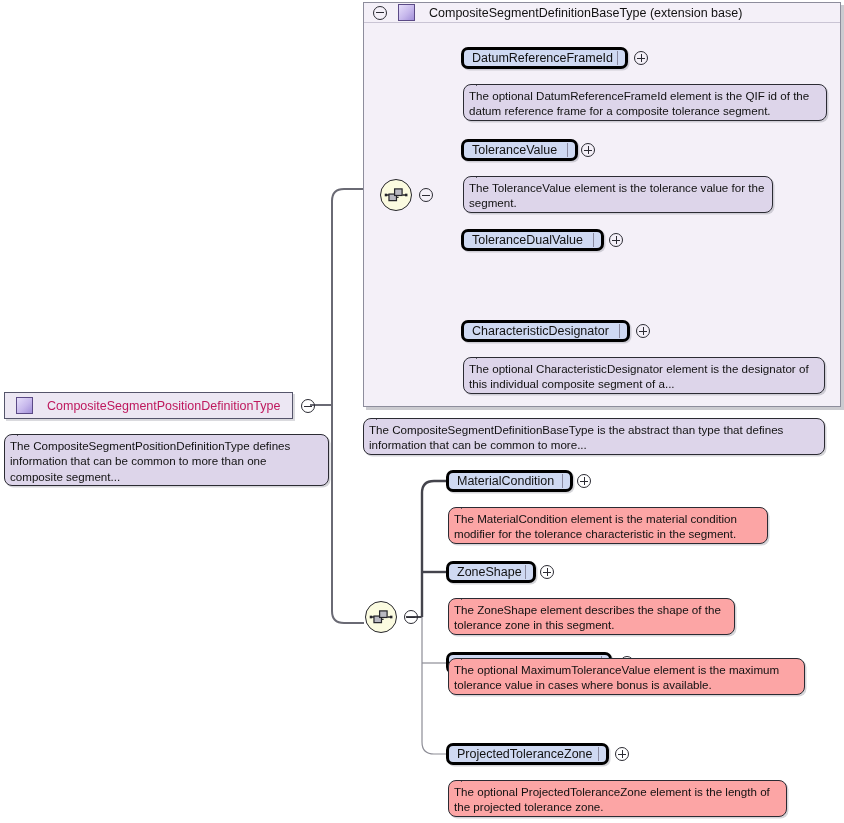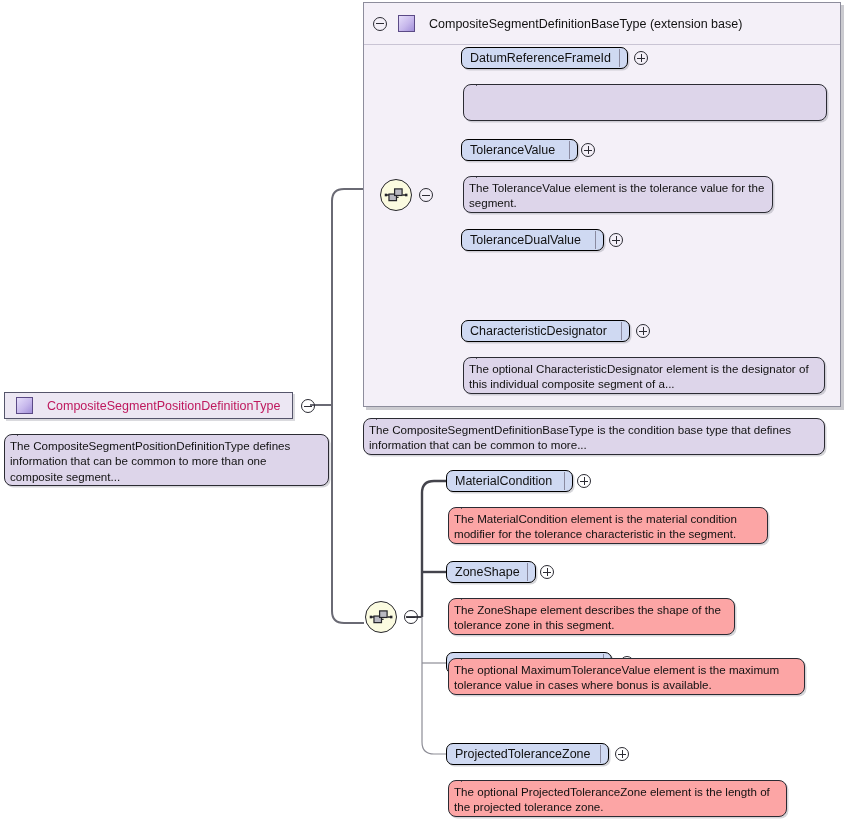--- a/index.html
+++ b/index.html
@@ -12,21 +12,21 @@
 
   
   .group-box{
     position:absolute;
     background:#f4f0f8;
     border:1px solid #8d8d9c;
     box-shadow:3px 3px 0 0 rgba(140,140,150,.45);
     box-sizing:border-box;
   }
   .group-head{
-    position:absolute;left:0;top:0;right:0;height:42px;
+    position:absolute;left:0;top:0;right:0;height:20px;
     border-bottom:1px solid #c9c4d4;
     display:flex;align-items:center;
     box-sizing:border-box;
   }
   .group-title{
     font-size:12.5px;color:#111;white-space:nowrap;
   }
 
   
   .type-box{
@@ -45,21 +45,21 @@
     border:1px solid #5b4a86;
     background:linear-gradient(135deg,#e6defa 0%,#c7b8ec 55%,#a18fd8 100%);
     flex:none;
   }
 
   
   .elem{
     position:absolute;
     height:22px;
     background:#cfd9f2;
-    border:1px solid #000000;
+    border:3px solid #000000;
     border-radius:7px;
     box-sizing:border-box;
     display:flex;align-items:center;
     box-shadow:1.5px 1.5px 0 0 rgba(150,150,160,.40);
   }
   .elem .nm{
     font-size:12.5px;color:#111;white-space:nowrap;
     padding-left:8px;padding-right:6px;
   }
   .elem .sep{
@@ -190,20 +190,21 @@
   </div>
   <div class="toggle" style="left:419px;top:188px;"></div>
 
   <div class="elem" style="left:461px;top:47px;width:167px;">
     <span class="nm">DatumReferenceFrameId</span>
     <span class="sep"></span>
   </div>
   <div class="toggle plus" style="left:634px;top:51px;"></div>
   <div class="note purple" style="left:463px;top:84px;width:364px;height:37px;">
     <span class="pointer"></span>
+    <span>The optional DatumReferenceFrameId element is the QIF id of the datum reference frame for a composite tolerance segment.</span>
   </div>
 
   <div class="elem" style="left:461px;top:139px;width:117px;">
     <span class="nm">ToleranceValue</span>
     <span class="sep"></span>
   </div>
   <div class="toggle plus" style="left:581px;top:143px;"></div>
   <div class="note purple" style="left:463px;top:176px;width:310px;height:37px;">
     <span class="pointer"></span>
     <span>The ToleranceValue element is the tolerance value for the segment.</span>
@@ -220,21 +221,21 @@
     <span class="sep"></span>
   </div>
   <div class="toggle plus" style="left:636px;top:324px;"></div>
   <div class="note purple" style="left:463px;top:357px;width:362px;height:37px;">
     <span class="pointer"></span>
     <span>The optional CharacteristicDesignator element is the designator of this individual composite segment of a...</span>
   </div>
 
   <div class="note purple" style="left:363px;top:418px;width:462px;height:37px;">
     <span class="pointer"></span>
-    <span>The CompositeSegmentDefinitionBaseType is the condition base type that defines information that can be common to more...</span>
+    <span>The CompositeSegmentDefinitionBaseType is the abstract than type that defines information that can be common to more...</span>
   </div>
 
   <div class="seq" style="left:365px;top:601px;">
     <svg viewBox="0 0 32 32" width="30" height="30">
       <path d="M5 16 H9" stroke="#25252b" stroke-width="1.6" fill="none"></path>
       <path d="M23 16 H27" stroke="#25252b" stroke-width="1.6" fill="none"></path>
       <rect x="4" y="14.6" width="2.6" height="2.8" fill="#25252b"></rect>
       <rect x="25.6" y="14.6" width="2.6" height="2.8" fill="#25252b"></rect>
       <rect x="8.5" y="15" width="8" height="7" fill="#b9b9c2" stroke="#25252b" stroke-width="1.3"></rect>
       <rect x="14.5" y="9.5" width="8" height="7" fill="#b9b9c2" stroke="#25252b" stroke-width="1.3"></rect>

